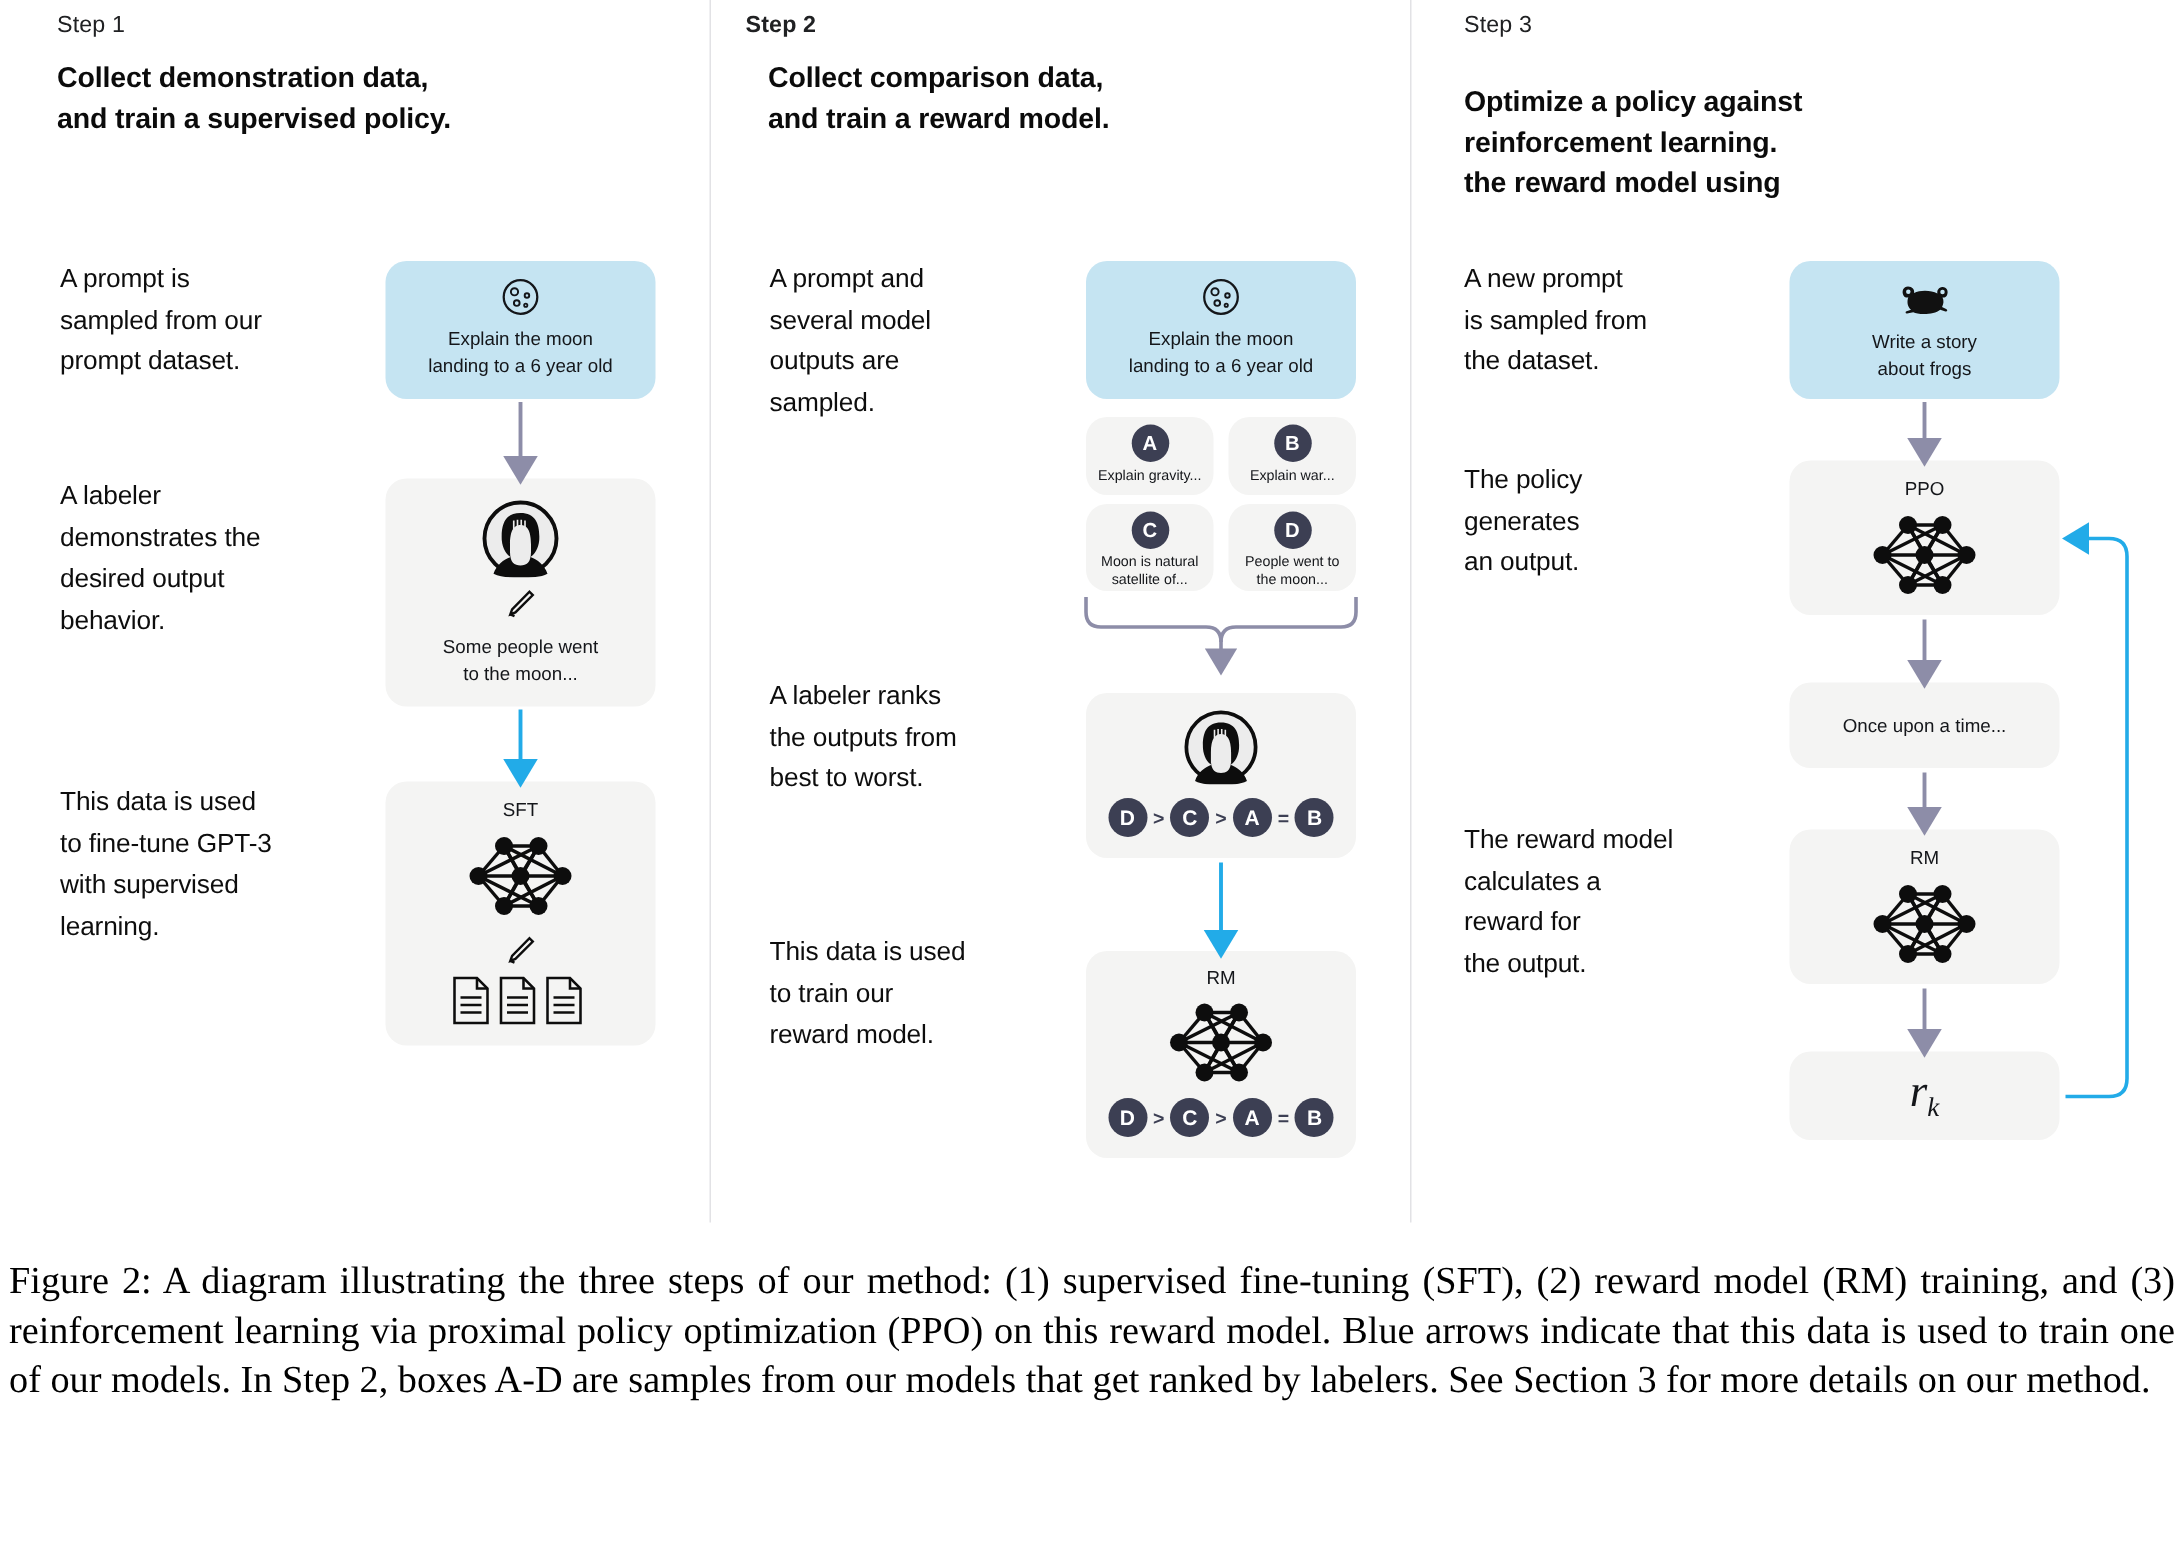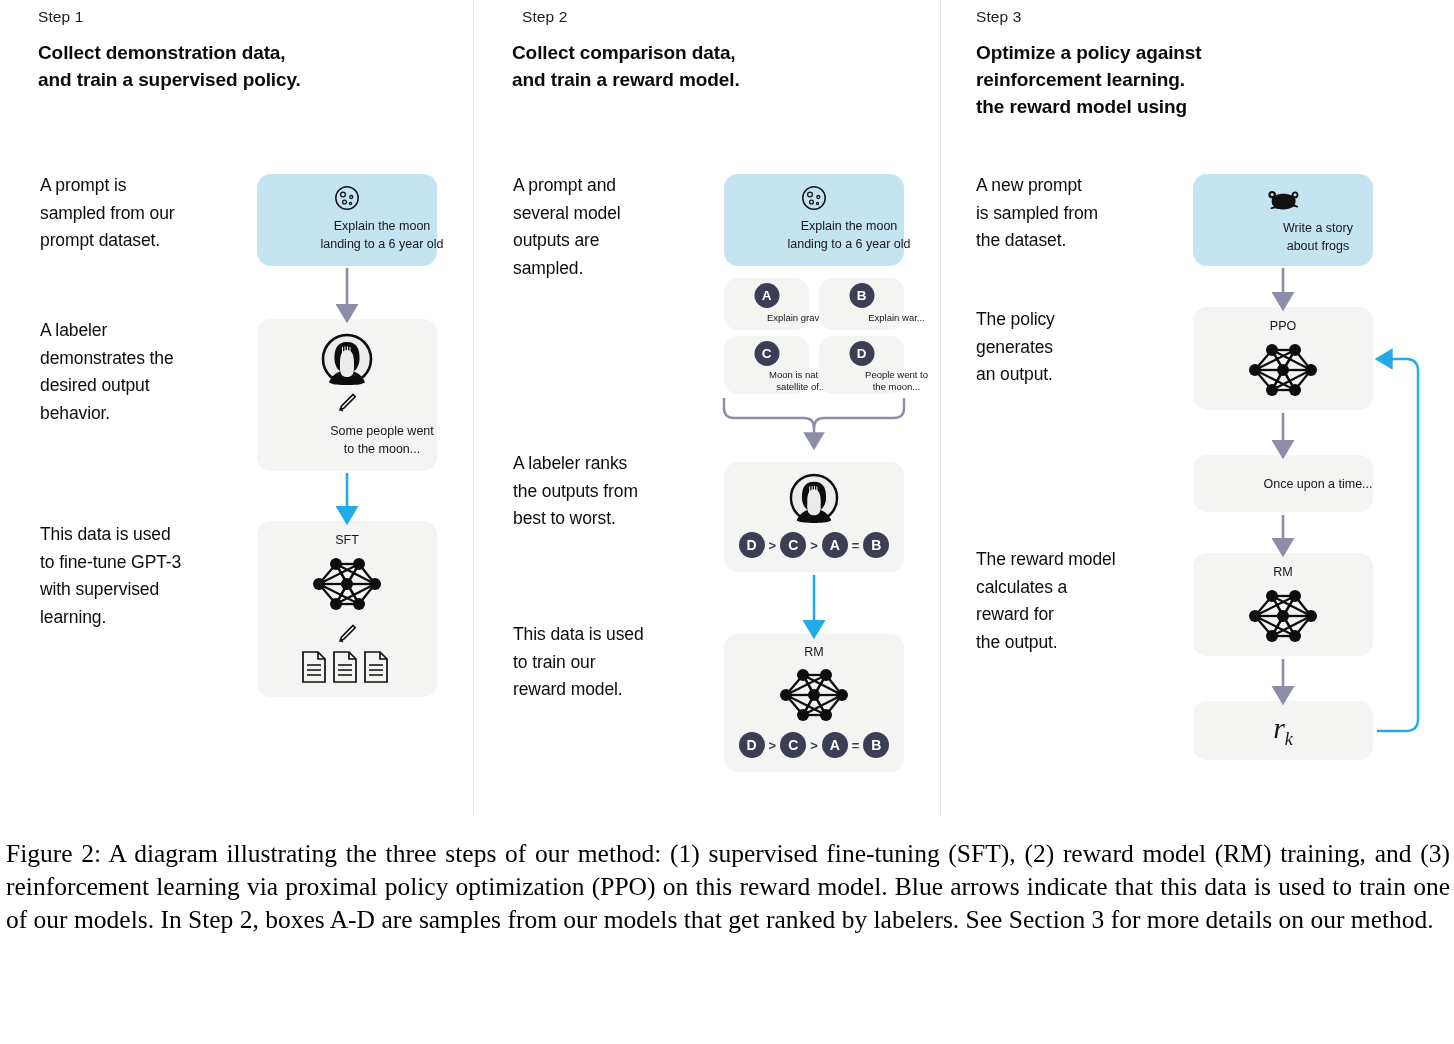--- a/index.html
+++ b/index.html
@@ -15,21 +15,21 @@
   #col2{left:474px;width:466px;}
   #col3{left:941px;width:513px;}
 
   .step-label{position:absolute;font-size:15.5px;color:#202123;letter-spacing:0.1px;}
   .step-title{position:absolute;font-size:19px;font-weight:bold;line-height:1.42;color:#0b0b0b;letter-spacing:-0.1px;}
   .caption-text{position:absolute;font-size:17.5px;line-height:1.58;color:#0d0d0d;letter-spacing:-0.1px;}
 
   .boxgray{position:absolute;background:#f4f4f3;border-radius:14px;}
   .boxblue{position:absolute;background:#c5e4f2;border-radius:14px;}
 
-  .boxtext{position:absolute;left:0;width:100%;text-align:center;font-size:12.5px;line-height:1.42;color:#14161a;margin-left:35px;}
+  .boxtext{position:absolute;left:0;width:100%;text-align:center;font-size:12.5px;line-height:1.42;color:#14161a;}
   .boxlabel{position:absolute;left:0;width:100%;text-align:center;font-size:12.5px;color:#14161a;}
 
   svg.overlay{position:absolute;left:0;top:0;overflow:visible;pointer-events:none;}
 
   .badge{position:absolute;width:25px;height:25px;border-radius:50%;background:#3c3f53;color:#fff;
          font-size:13.5px;font-weight:bold;display:flex;align-items:center;justify-content:center;}
   .rank-row{position:absolute;left:0;width:100%;display:flex;align-items:center;justify-content:center;gap:4px;}
   .rank-badge{width:26px;height:26px;border-radius:50%;background:#3c3f53;color:#fff;font-size:14px;font-weight:bold;
               display:flex;align-items:center;justify-content:center;}
   .rank-op{font-size:13px;font-weight:bold;color:#3c3f53;}
@@ -168,21 +168,21 @@
           <path d="M0,0 L0,9 L7.5,4.5 z" fill="#22abe8"></path>
         </marker>
       </defs>
       <line x1="347" y1="268" x2="347" y2="312" stroke="#8d8da8" stroke-width="2.6" marker-end="url(#ah-gray)"></line>
       <line x1="347" y1="473" x2="347" y2="514" stroke="#22abe8" stroke-width="2.6" marker-end="url(#ah-blue)"></line>
     </svg>
   </div>
 
   <div class="col" id="col2">
 
-    <div class="step-label" style="left:48px;top:8px;">Step 2</div>
+    <div class="step-label" style="left:23px;top:8px;font-weight:bold;">Step 2</div>
     <div class="step-title" style="left:38px;top:40px;width:400px;">
       <div>Collect comparison data,</div>
       <div>and train a reward model.</div>
     </div>
 
     <div class="caption-text" style="left:39px;top:172px;width:200px;white-space:pre-line;">A prompt and
 several model
 outputs are
 sampled.</div>
     <div class="caption-text" style="left:39px;top:450px;width:200px;white-space:pre-line;">A labeler ranks
@@ -297,21 +297,21 @@
     <svg class="overlay" width="466" height="826">
       <path d="M250,398 L250,408 Q250,418 260,418 L330,418 Q340,418 340,428 L340,440" fill="none" stroke="#8d8da8" stroke-width="2.4" marker-end="url(#ah-gray)"></path>
       <path d="M430,398 L430,408 Q430,418 420,418 L350,418 Q340,418 340,428" fill="none" stroke="#8d8da8" stroke-width="2.4"></path>
       <line x1="340" y1="575" x2="340" y2="628" stroke="#22abe8" stroke-width="2.6" marker-end="url(#ah-blue)"></line>
     </svg>
   </div>
 
   <div class="col" id="col3">
 
     <div class="step-label" style="left:35px;top:8px;">Step 3</div>
-    <div class="step-title" style="left:35px;top:40px;width:420px;">
+    <div class="step-title" style="left:35px;top:56px;width:420px;">
       <div>Optimize a policy against</div>
       <div>reinforcement learning.</div>
       <div>the reward model using</div>
     </div>
 
     <div class="caption-text" style="left:35px;top:172px;width:200px;white-space:pre-line;">A new prompt
 is sampled from
 the dataset.</div>
     <div class="caption-text" style="left:35px;top:306px;width:200px;white-space:pre-line;">The policy
 generates

